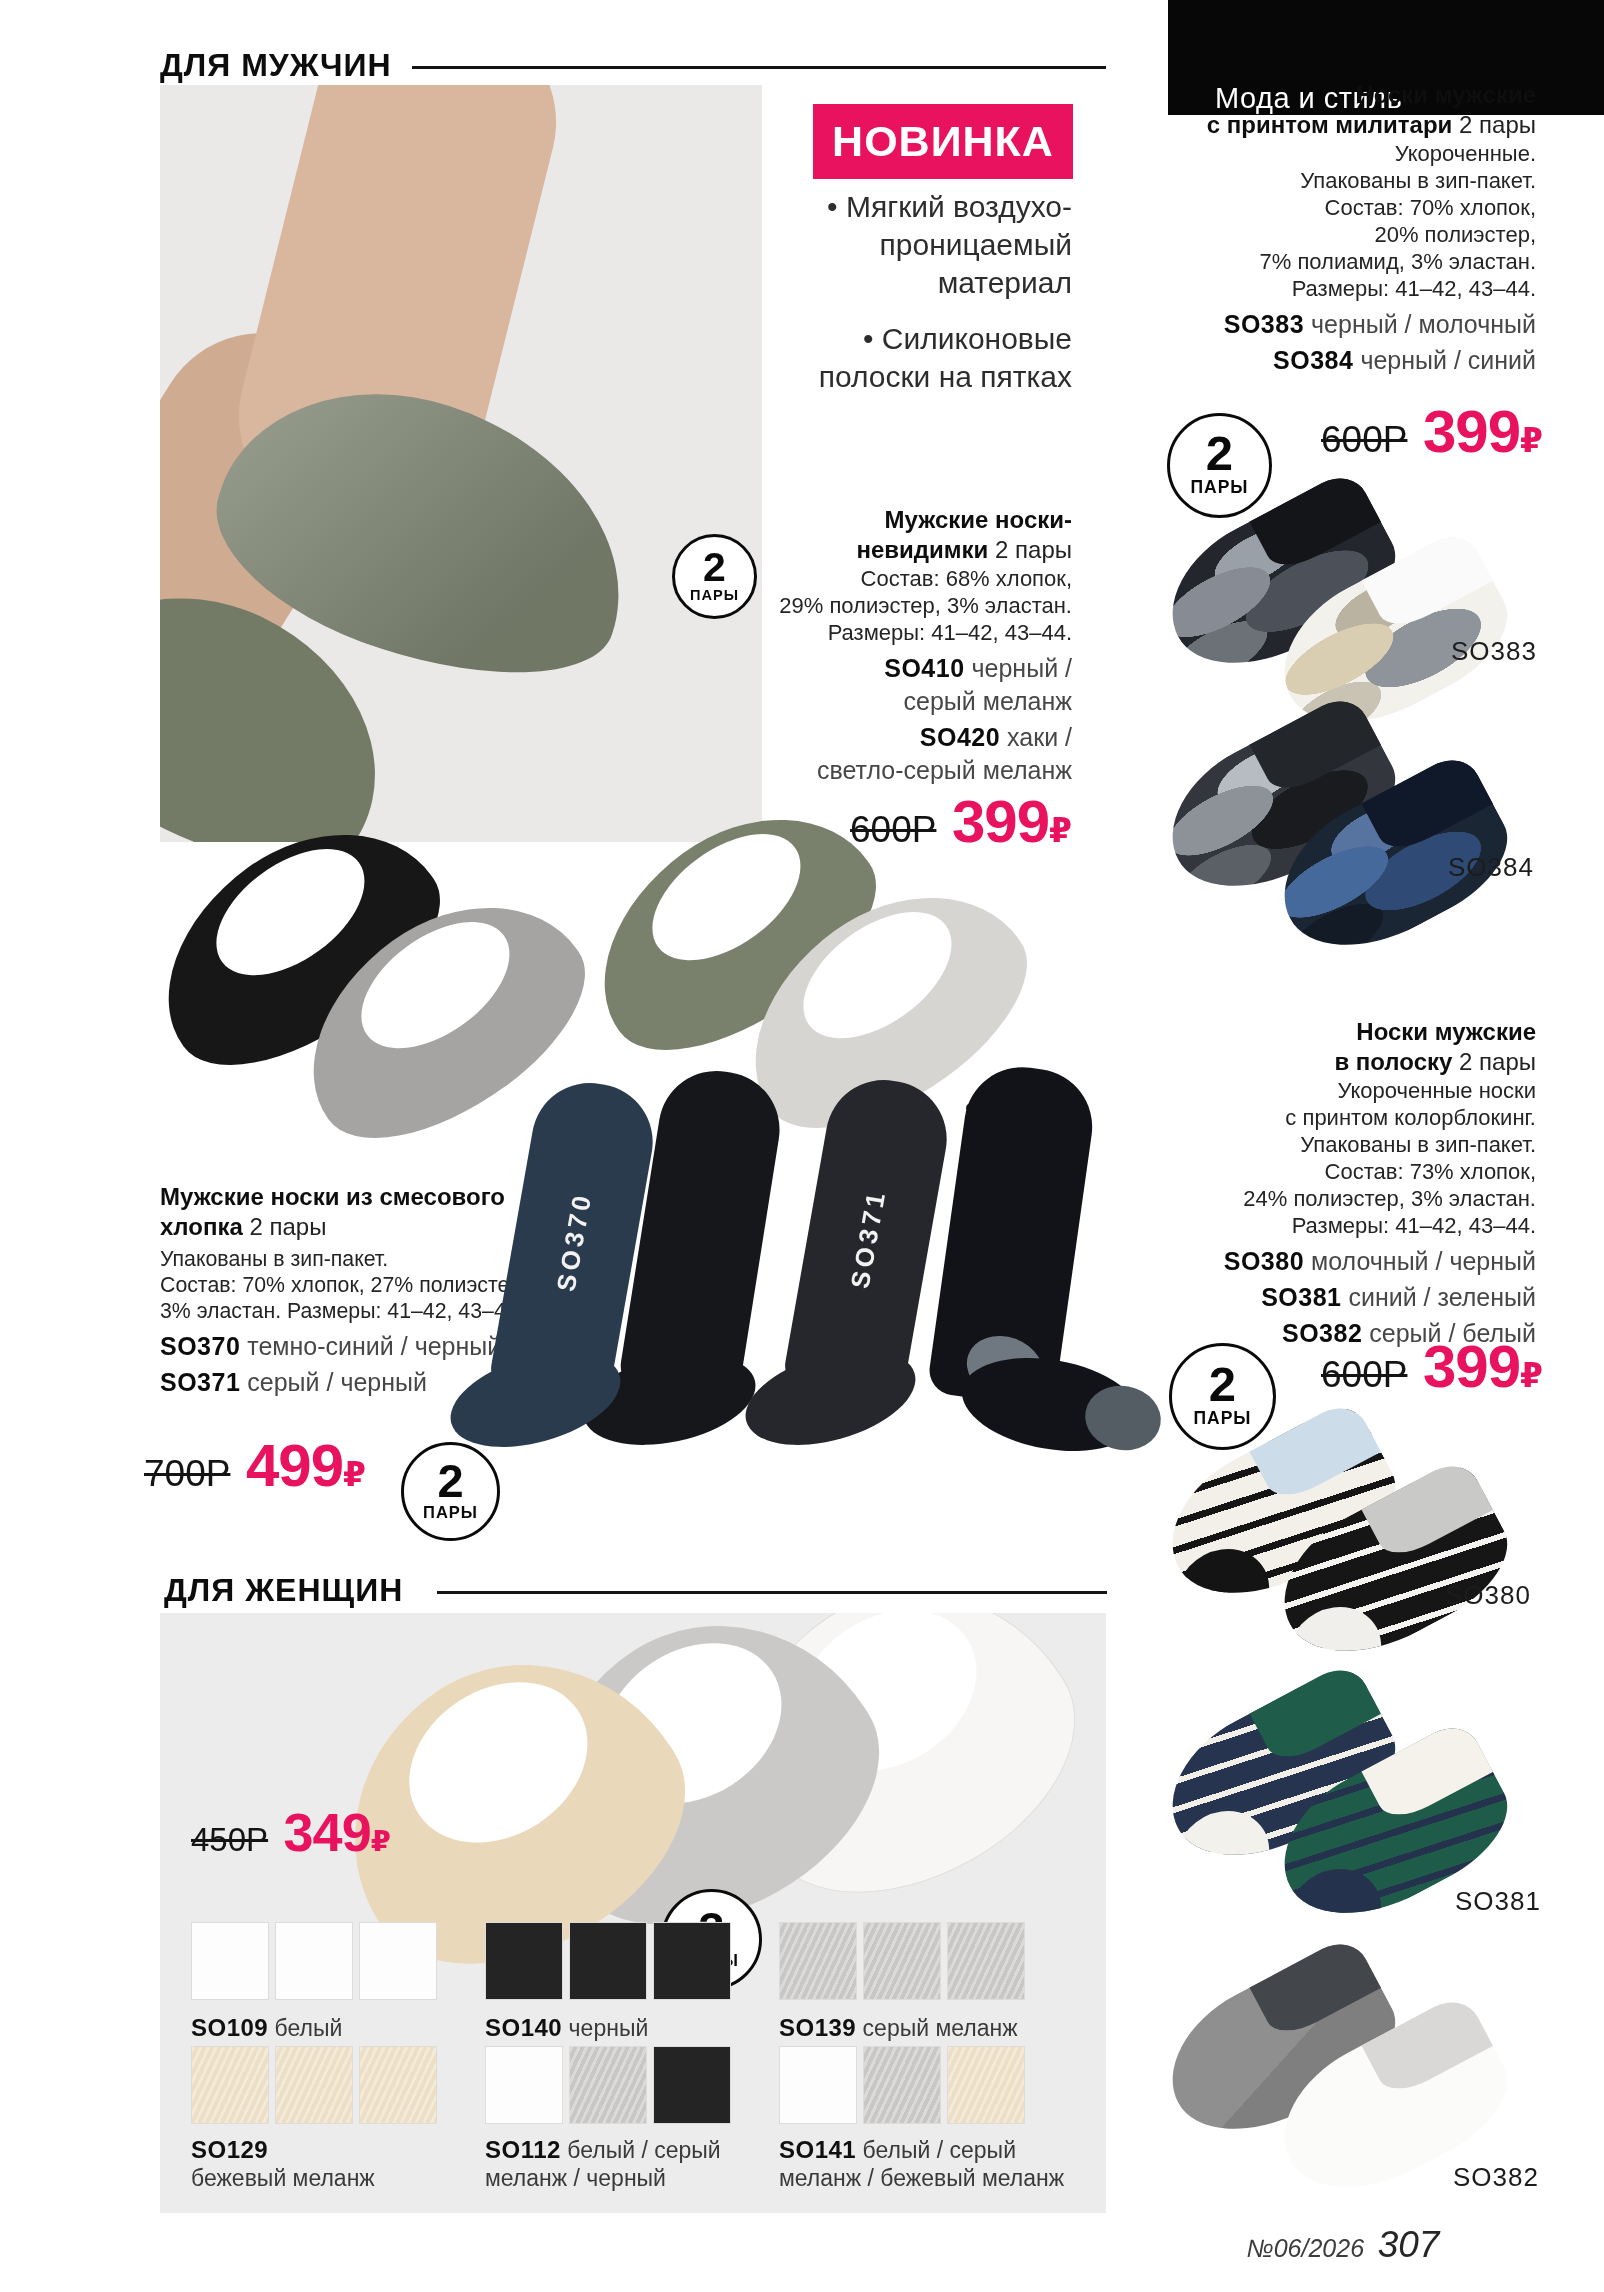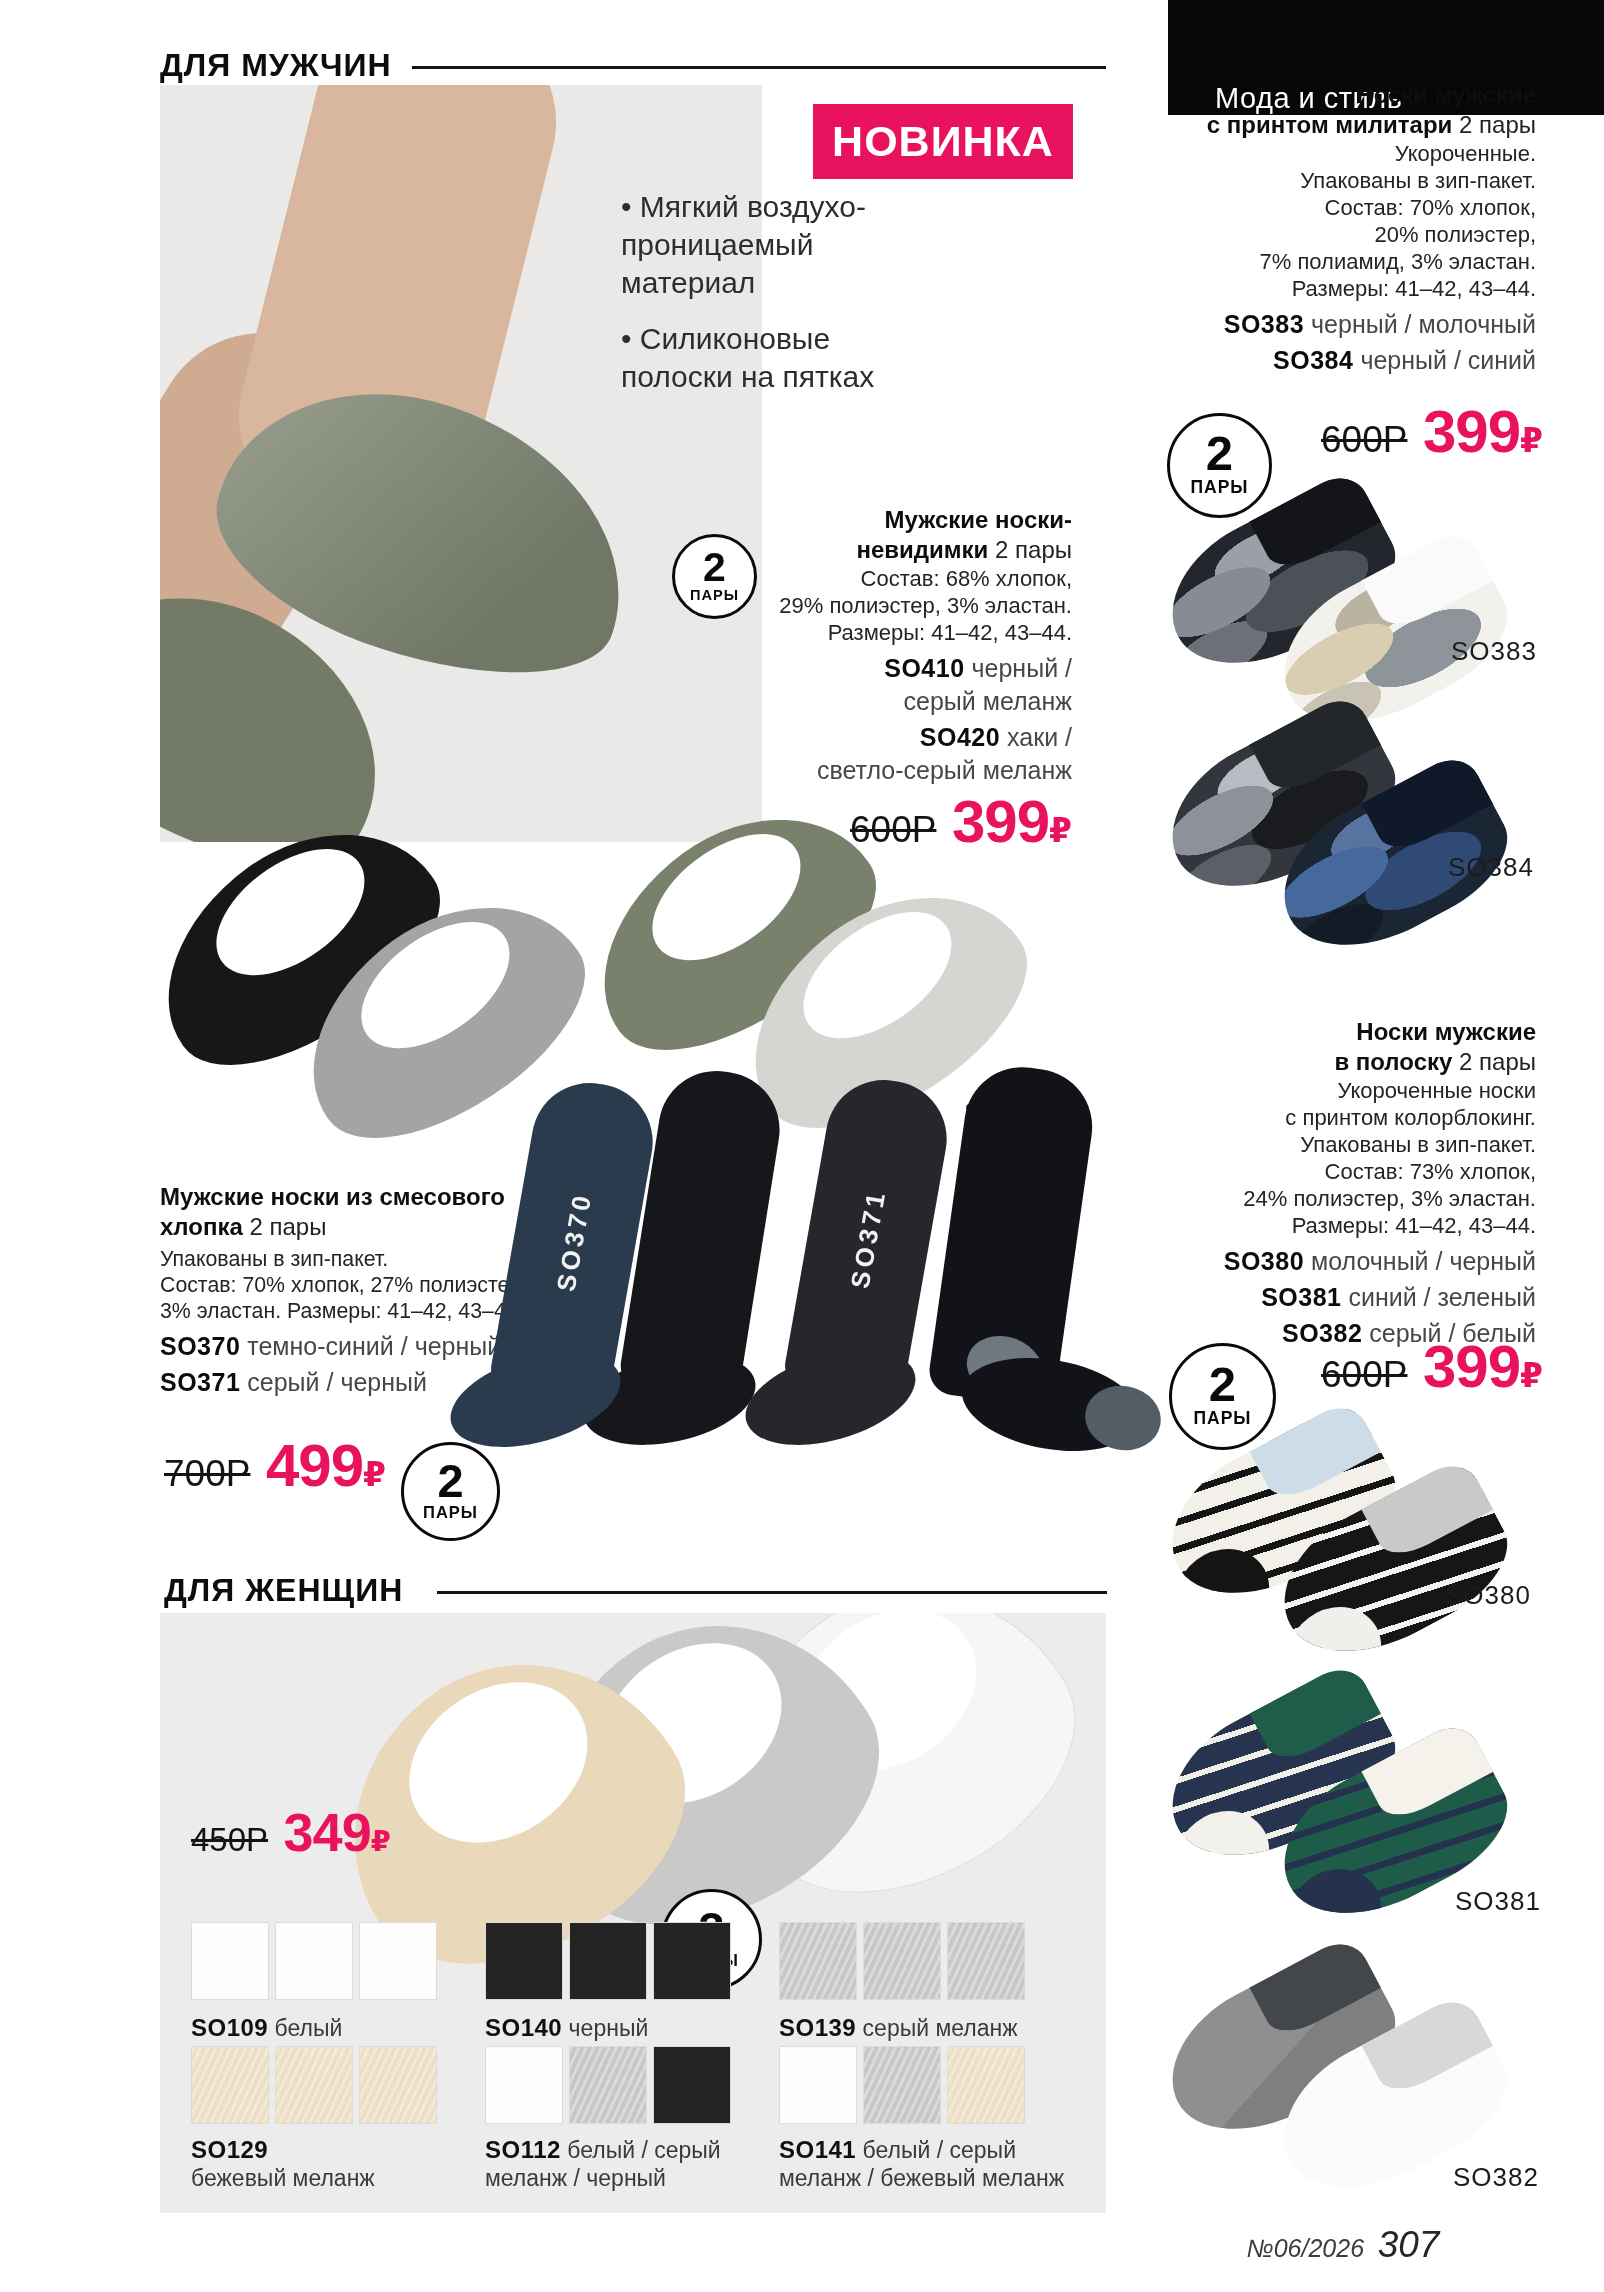--- a/index.html
+++ b/index.html
@@ -19,21 +19,21 @@
   .rule{height:2.9px;background:#141414;}
 
   
   .hero{left:160px;top:85px;width:602px;height:757px;background:#ebe9e7;overflow:hidden;}
   .leg{position:absolute;background:#d9b79e;border-radius:107px;}
   .khaki-sock{position:absolute;background:#7d8471;}
 
   .novinka{left:813px;top:104px;width:260px;height:75px;background:#e8125f;display:flex;align-items:center;justify-content:center;
     color:#fff;font-weight:bold;font-size:43px;letter-spacing:1px;}
 
-  .bullets{left:621px;top:188px;width:451px;font-size:30px;line-height:38px;color:#2d2d2d;}
+  .bullets{left:621px;top:188px;width:451px;text-align:right;font-size:30px;line-height:38px;color:#2d2d2d;}
   .gap18{height:17.5px;}
 
   .flowR{text-align:right;}
   .flowL{text-align:left;}
   .h25{font-size:24px;font-weight:bold;line-height:30px;color:#0e0e0e;}
   .h25 .reg{font-weight:normal;color:#222;}
   .d23{font-size:22px;line-height:27px;color:#242424;}
   .d22{font-size:21.3px;line-height:26px;color:#242424;}
   .skuline{font-size:25px;line-height:33px;color:#474747;margin-top:2.9px;}
   .skuline b{color:#0c0c0c;letter-spacing:0.5px;}
@@ -180,21 +180,21 @@
 
 <div class="abs flowL" style="left:160px;top:1182px;width:466px;">
   <div class="h25">Мужские носки из смесового</div>
   <div class="h25"><b>хлопка</b> <span class="reg">2 пары</span></div>
   <div class="d22" style="margin-top:3.9px;">Упакованы в зип-пакет.</div>
   <div class="d22">Состав: 70% хлопок, 27% полиэстер,</div>
   <div class="d22">3% эластан. Размеры: 41–42, 43–44.</div>
   <div class="skuline mt6"><b>SO370</b> <span>темно-синий / черный</span></div>
   <div class="skuline"><b>SO371</b> <span>серый / черный</span></div>
 </div>
-<div class="abs price" style="left:164px;top:1436px;">
+<div class="abs price" style="left:144px;top:1436px;">
   <span class="old">700Р</span>
   <span class="new"><span>499</span><span class="cur">₽</span></span>
 </div>
 <div class="abs pairs" style="left:401px;top:1442px;width:99px;height:99px;">
   <span class="n" style="font-size:47px;">2</span>
   <span class="w">ПАРЫ</span>
 </div>
 
 <div class="tall" style="left:642px;top:1070px;width:121px;height:328px;background:#15171b;transform:rotate(9deg);"></div>
 <div class="tfoot" style="left:582px;top:1357px;width:175px;height:85px;background:#15171b;transform:rotate(-12deg);"></div>

